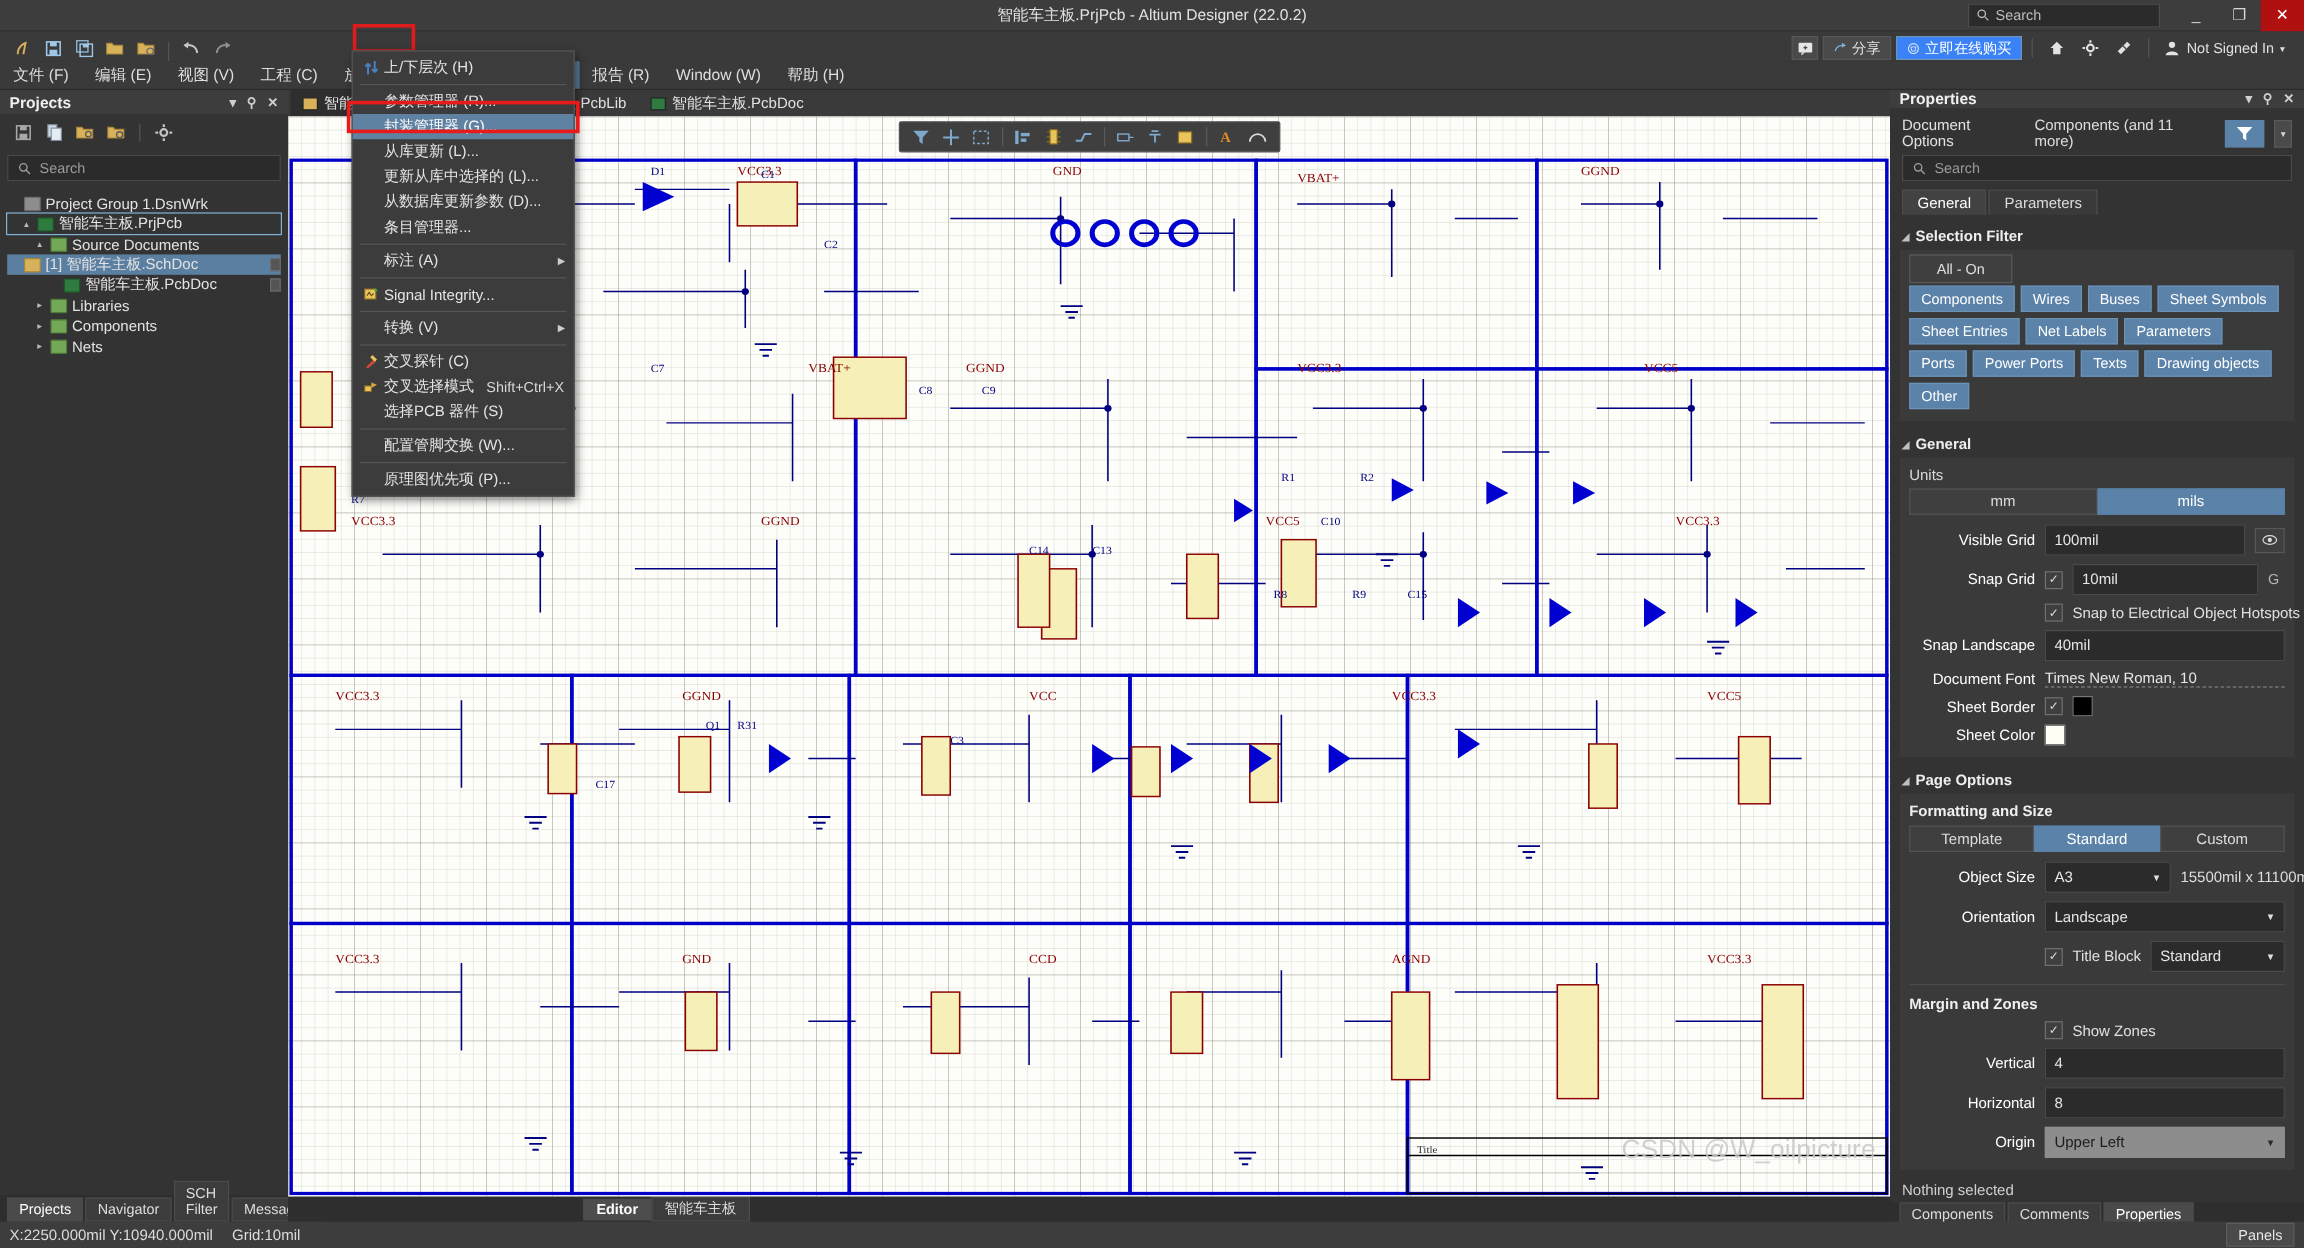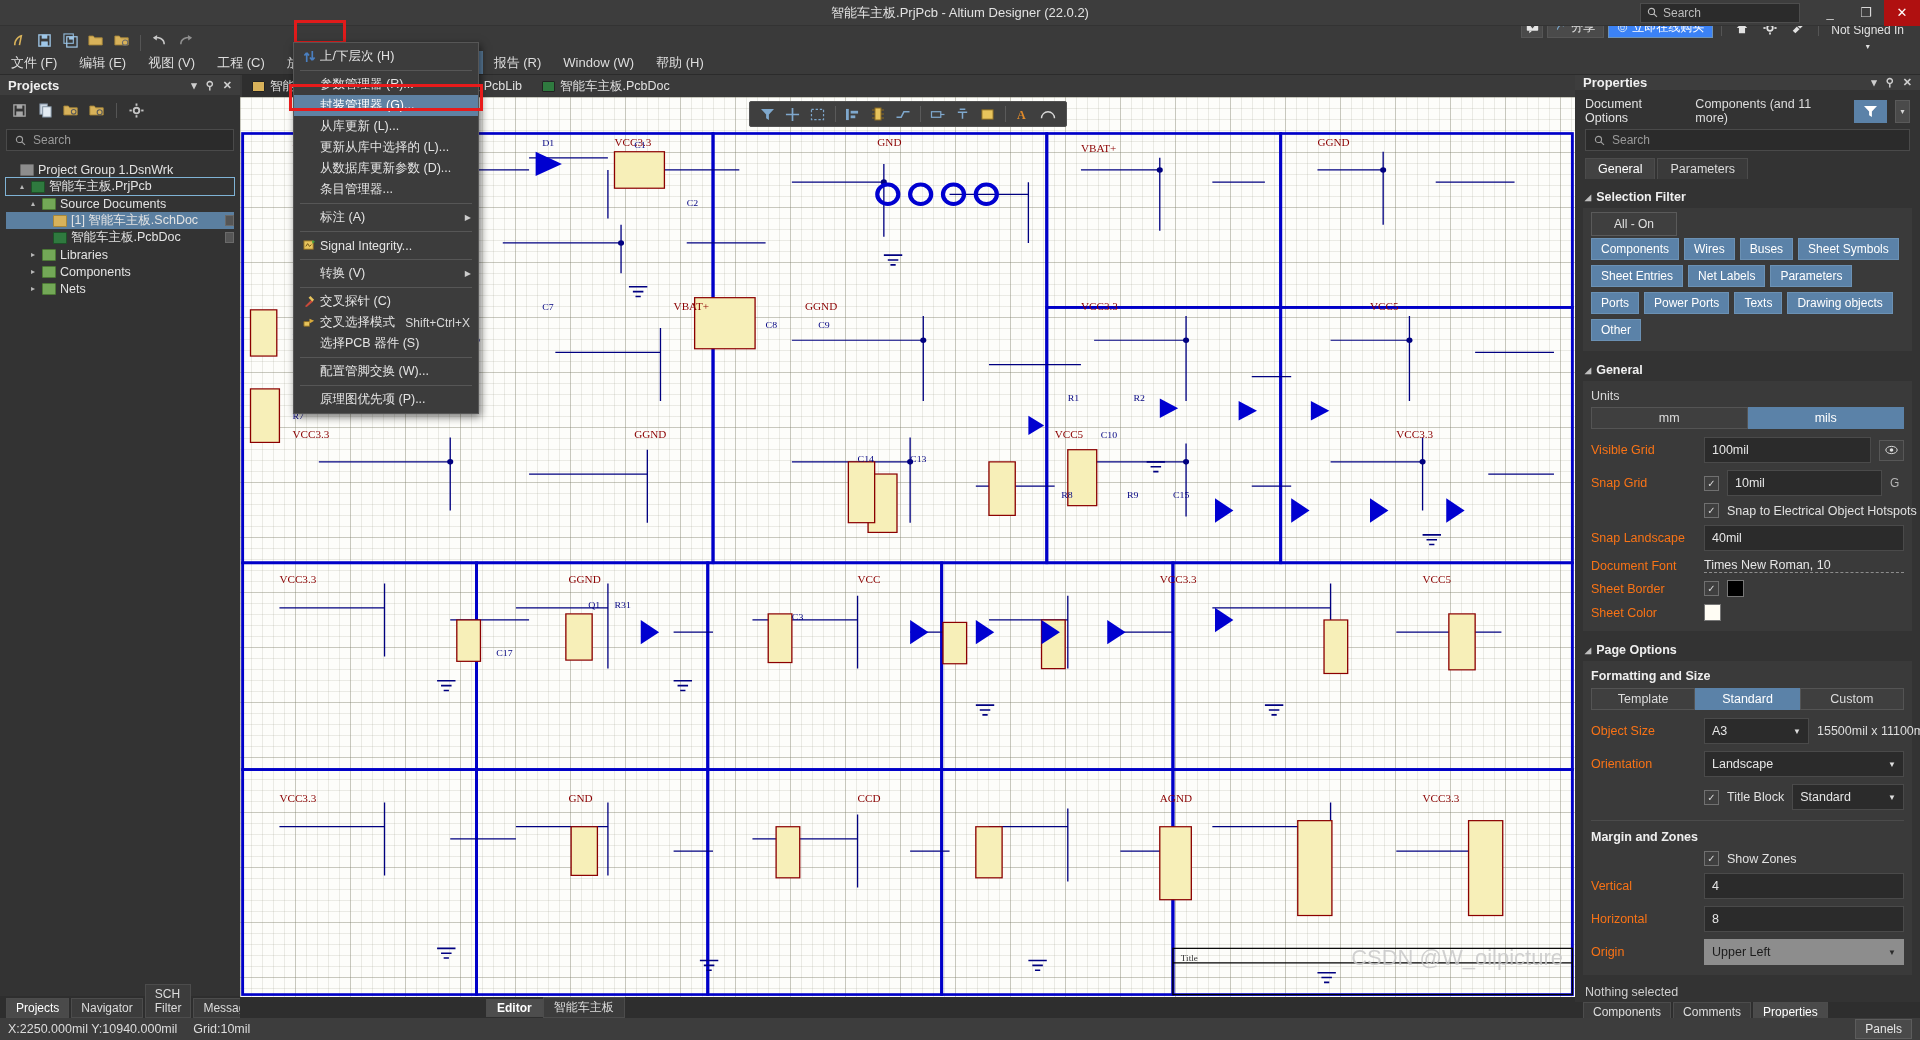--- a/index.html
+++ b/index.html
@@ -37,21 +37,21 @@
   }
   .iconbar .ic { width:24px; height:22px; display:flex; align-items:center; justify-content:center; }
   .iconbar .sep { width:1px; height:16px; background:#555; margin:0 4px; }
   .iconbar-right { margin-left:auto; display:flex; align-items:center; gap:4px; padding-right:6px; }
   .pillbtn {
     height:20px; padding:0 8px; display:flex; align-items:center; gap:4px;
     background:#4a4a4a; color:#e0e0e0; font-size:12px; border:1px solid #565656;
   }
   .pillbtn.blue { background:#3b82f6; border-color:#6c93b8; color:#fff; }
   .pillbtn.sq { width:22px; padding:0; justify-content:center; }
-  .signin { display:flex; align-items:center; gap:5px; font-size:12px; color:#e0e0e0; padding:0 4px;flex-direction:column; }
+  .signin { display:flex; align-items:center; gap:5px; font-size:12px; color:#e0e0e0; padding:0 4px; }
 
   
   .menubar { height:24px; background:#3a3a3a; display:flex; align-items:stretch; flex:0 0 24px;
     border-bottom:1px solid #2b2b2b; position:relative; }
   .menuitem { padding:0 11px; display:flex; align-items:center; font-size:13px; color:#dedede; white-space:nowrap;}
   .menuitem.active { background:#5c7f9e; color:#fff; }
   .menu-hl-box { position:absolute; border:3px solid #e01b1b; pointer-events:none; }
 
   
   .main { flex:1; display:flex; min-height:0; }
@@ -103,21 +103,21 @@
   .editor-tabs { height:32px; background:#2e2e2e; display:flex; align-items:center; gap:0; padding-left:246px; flex:0 0 20px;}
   .etab { padding:1px 10px; font-size:12px; border:1px solid #4c4c4c; background:#3c3c3c; color:#ddd; }
   .etab.on { background:#4d4d4d; color:#fff; font-weight:bold; }
 
   
   .rightpanel { width:345px; flex:0 0 345px; background:#333333; display:flex; flex-direction:column; }
   .sect-title { font-size:12.5px; font-weight:bold; color:#efefef; padding:6px 0 4px 10px; display:flex; align-items:center; gap:5px;}
   .sect-title .tri { font-size:8px; color:#bfbfbf; }
   .grp { background:#3a3a3a; margin:0 8px 6px 8px; padding:8px 8px 10px 8px; }
   .row { display:flex; align-items:center; gap:8px; margin-bottom:7px; }
-  .lbl { width:105px; text-align:left; font-size:12.5px; color:#f97316; flex:0 0 105px; }
+  .lbl { width:105px; text-align:right; font-size:12.5px; color:#ffffff; flex:0 0 105px; }
   .fld { flex:1; height:21px; background:#2b2b2b; border:1px solid #4a4a4a; color:#e6e6e6;
         display:flex; align-items:center; padding:12px 7px; font-size:12.5px; }
   .fld.sel { background:#8d8d8d; color:#1c1c1c; border-color:#8d8d8d; }
   .fld .caret { margin-left:auto; font-size:8px; color:#ddd; }
   .sqbtn { width:25px; height:21px; background:#3f3f3f; border:1px solid #575757; display:flex;align-items:center;justify-content:center; }
   .cbx { width:15px; height:15px; background:#3f3f3f; border:1px solid #707070; display:flex; align-items:center; justify-content:center;
         color:#d8d8d8; font-size:10px; flex:0 0 15px; }
   .segbar { display:flex; width:100%; height:22px; margin-bottom:8px; }
   .seg { flex:1; display:flex; align-items:center; justify-content:center; font-size:12.5px;
         background:#3f3f3f; border:1px solid #545454; color:#ddd; }
@@ -377,21 +377,21 @@
             <div class="tnode selbox" style="padding-left: 11px;">
               <span class="arrow">▴</span>
               <span class="ficon chip"></span>
               <span>智能车主板.PrjPcb</span>
             </div>
             <div class="tnode" style="padding-left: 22px;">
               <span class="arrow">▴</span>
               <span class="ficon f-green"></span>
               <span>Source Documents</span>
             </div>
-            <div class="tnode sel" style="padding-left: 33px;">
+            <div class="tnode sel" style="">
               <span class="arrow"></span>
               <span class="ficon f-yellow"></span>
               <span>[1] 智能车主板.SchDoc</span>
               <span class="dot-right"></span>
             </div>
             <div class="tnode" style="padding-left: 33px;">
               <span class="arrow"></span>
               <span class="ficon chip"></span>
               <span>智能车主板.PcbDoc</span>
               <span class="dot-right"></span>

